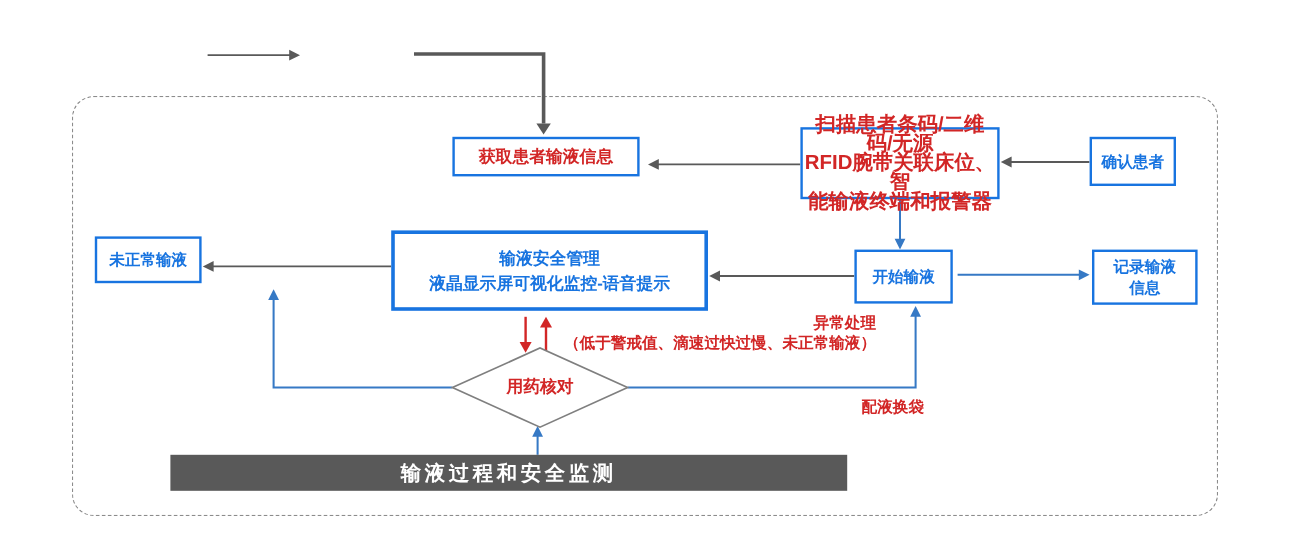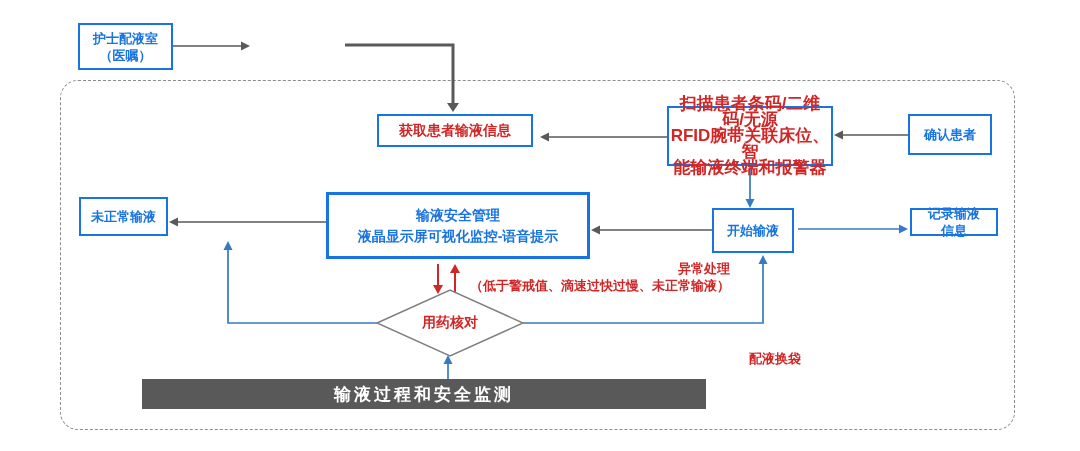--- a/index.html
+++ b/index.html
@@ -70,44 +70,42 @@
       <line x1="455" y1="294" x2="455" y2="272"></line>
     </g>
     <g class="fr">
       <polygon points="438,294 433,285 443,285"></polygon>
       <polygon points="455,264 450,273 460,273"></polygon>
     </g>
 
     <polygon class="diamond" points="377,323 450,290 523,323 450,356"></polygon>
   </svg>
 
-  <div class="box" style="left:78px;top:23px;width:95px;height:47px;font-size:13px;line-height:17px;">护士配液室
-（医嘱）</div>
 
 
   <div class="box redtext" style="left:377px;top:114px;width:156px;height:33px;font-size:14px;">获取患者输液信息</div>
 
   <div class="box redtext" style="left:667px;top:106px;width:166px;height:60px;font-size:17px;line-height:16px;">扫描患者条码/二维码/无源
 RFID腕带关联床位、智
 能输液终端和报警器</div>
 
-  <div class="box" style="left:908px;top:114px;width:84px;height:41px;font-size:13px;text-align:center;">确认患者</div>
+  <div class="box" style="left:908px;top:114px;width:72px;height:41px;font-size:13px;text-align:center;">确认患者</div>
 
   <div class="box" style="left:79px;top:197px;width:89px;height:39px;font-size:13px;">未正常输液</div>
 
   <div class="box" style="left:326px;top:192px;width:264px;height:67px;font-size:14px;line-height:21px;border-width:3px;">输液安全管理
 液晶显示屏可视化监控-语音提示</div>
 
   <div class="box" style="left:712px;top:208px;width:82px;height:45px;font-size:13px;">开始输液</div>
 
-  <div class="box" style="left:910px;top:208px;width:88px;height:28px;font-size:13px;line-height:17px;">记录输液
+  <div class="box" style="left:910px;top:208px;width:88px;height:46px;font-size:13px;line-height:17px;">记录输液
 信息</div>
 
   <div class="dlabel">用药核对</div>
 
   <div class="ann" style="left:470px;top:260px;font-size:13px;line-height:17px;text-align:right;">异常处理
 （低于警戒值、滴速过快过慢、未正常输液）</div>
 
-  <div class="ann" style="left:749px;top:330px;font-size:13px;margin-top:20px;">配液换袋</div>
+  <div class="ann" style="left:718px;top:330px;font-size:13px;">配液换袋</div>
 
   <div class="bar">输液过程和安全监测</div>
 
 </div>
 
 </body></html>

